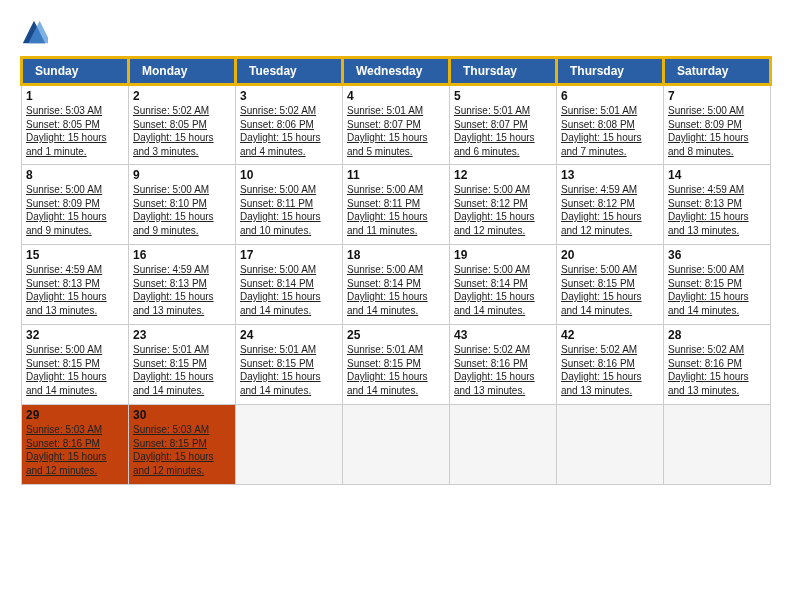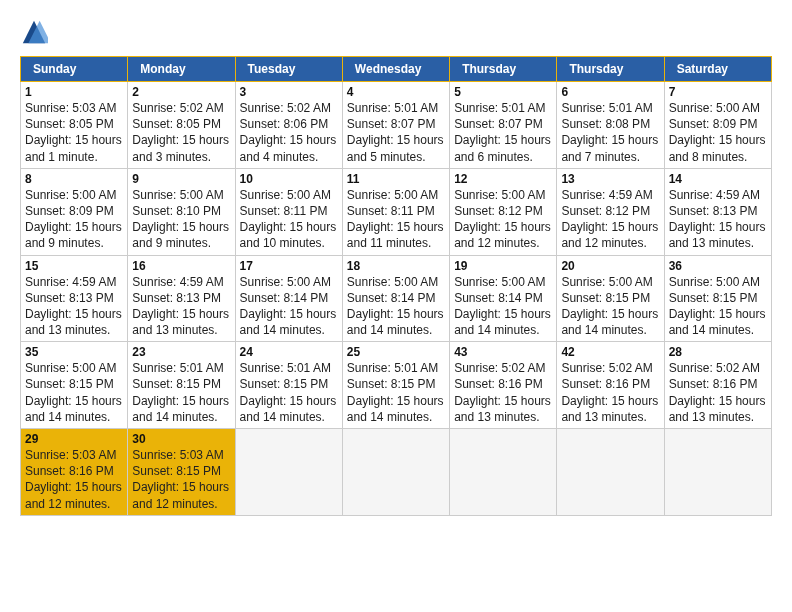--- a/index.html
+++ b/index.html
@@ -54,43 +54,44 @@
       border-collapse: collapse;
       font-size: 10.5px;
     }
     .calendar thead tr th {
       background: #2a5fa5;
       color: #fff;
       padding: 5px 12px;
       text-align: left;
       font-size: 12px;
       font-weight: bold;
-      border: 1px solid #eab308;
+      border: 3px solid #eab308;
     }
     .calendar tbody tr td {
       border: 1px solid #ccc;
       vertical-align: top;
       padding: 3px 4px;
       width: calc(100% / 7);
       height: 80px;
       background: #fff;
     }
     .calendar tbody tr:last-child td {
-      background: #eab308;
+      background: #c2410c;
     }
     .day-num {
       font-weight: bold;
       font-size: 12px;
       margin-bottom: 1px;
       color: #111;
     }
     .cell-text {
-      font-size: 12px;
+      font-size: 10px;
       color: #222;
       line-height: 1.35;
+      text-decoration: underline;
     }
     .empty-cell {
       background: #f5f5f5 !important;
     }
   </style>
 </head>
 <body>
 
 <div class="page">
   <div class="header">
@@ -208,21 +209,21 @@
             <div class="day-num">20</div>
             <div class="cell-text">Sunrise: 5:00 AM<br>Sunset: 8:15 PM<br>Daylight: 15 hours<br>and 14 minutes.</div>
           </td>
           <td>
             <div class="day-num">36</div>
             <div class="cell-text">Sunrise: 5:00 AM<br>Sunset: 8:15 PM<br>Daylight: 15 hours<br>and 14 minutes.</div>
           </td>
         </tr>
         <tr>
           <td>
-            <div class="day-num">35</div>
+            <div class="day-num">32</div>
             <div class="cell-text">Sunrise: 5:00 AM<br>Sunset: 8:15 PM<br>Daylight: 15 hours<br>and 14 minutes.</div>
           </td>
           <td>
             <div class="day-num">23</div>
             <div class="cell-text">Sunrise: 5:01 AM<br>Sunset: 8:15 PM<br>Daylight: 15 hours<br>and 14 minutes.</div>
           </td>
           <td>
             <div class="day-num">24</div>
             <div class="cell-text">Sunrise: 5:01 AM<br>Sunset: 8:15 PM<br>Daylight: 15 hours<br>and 14 minutes.</div>
           </td>

